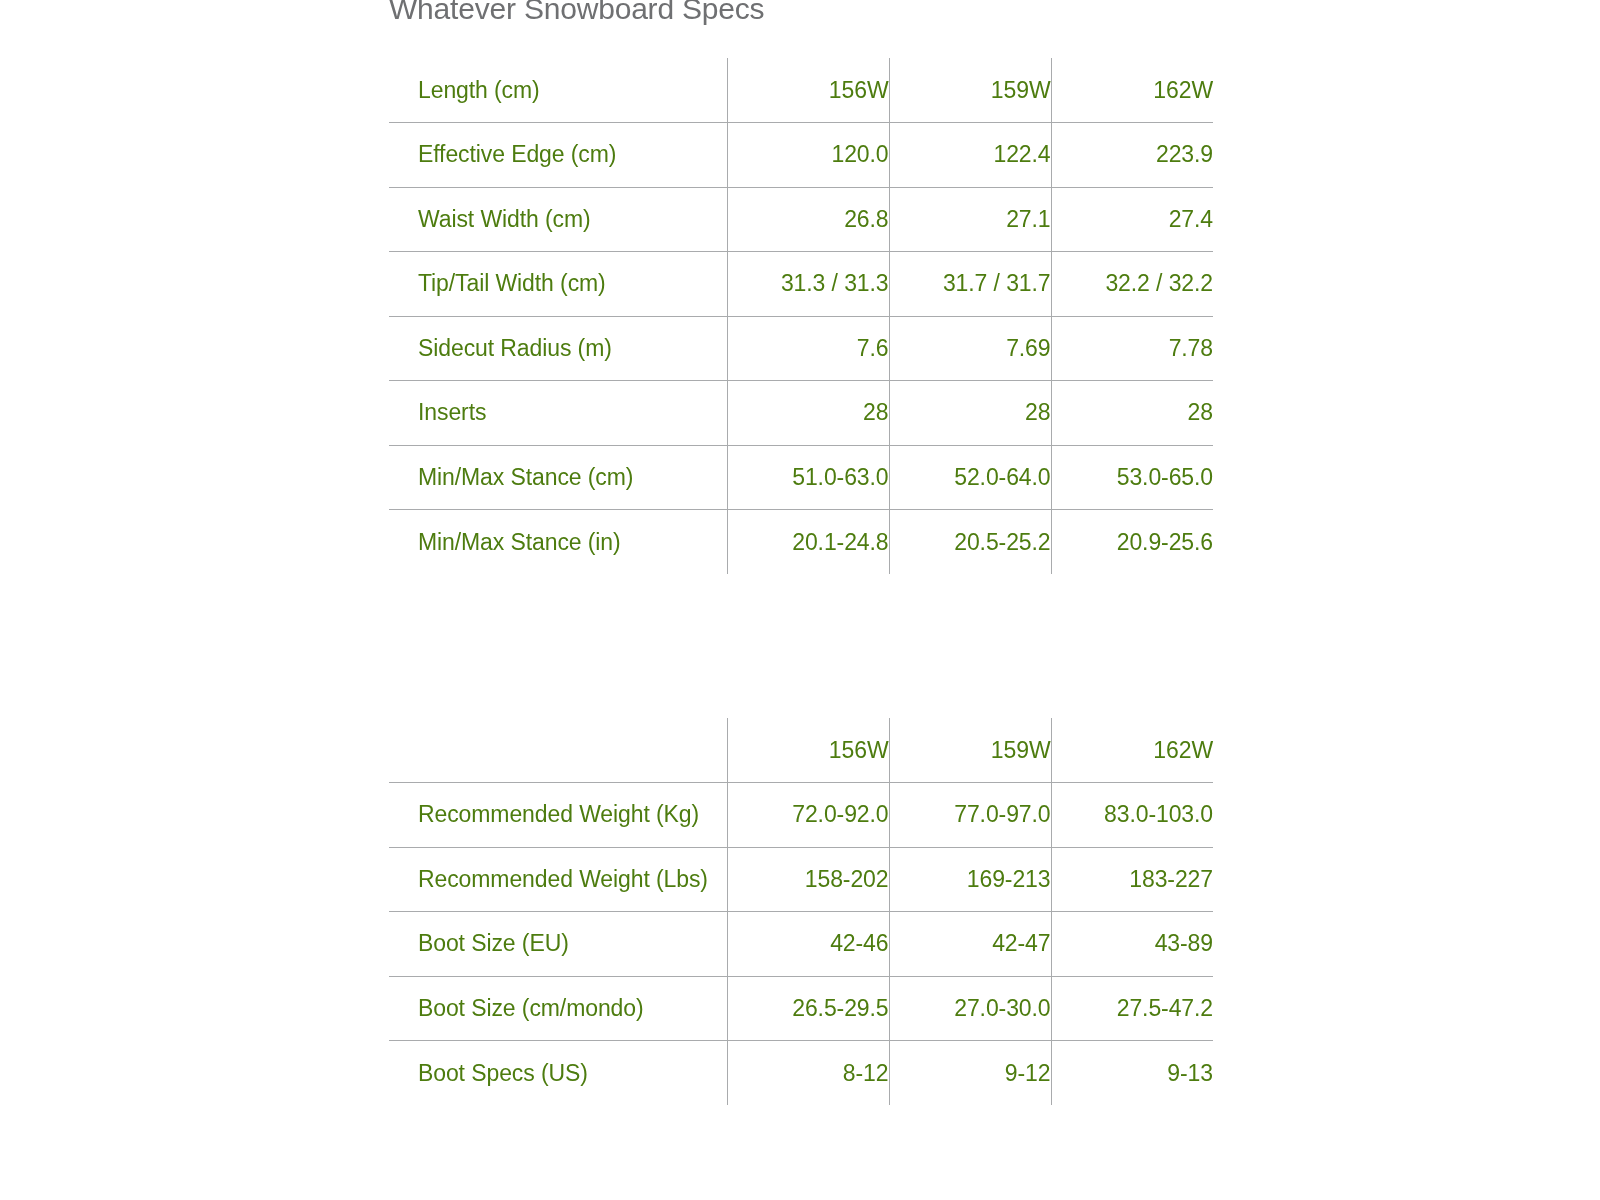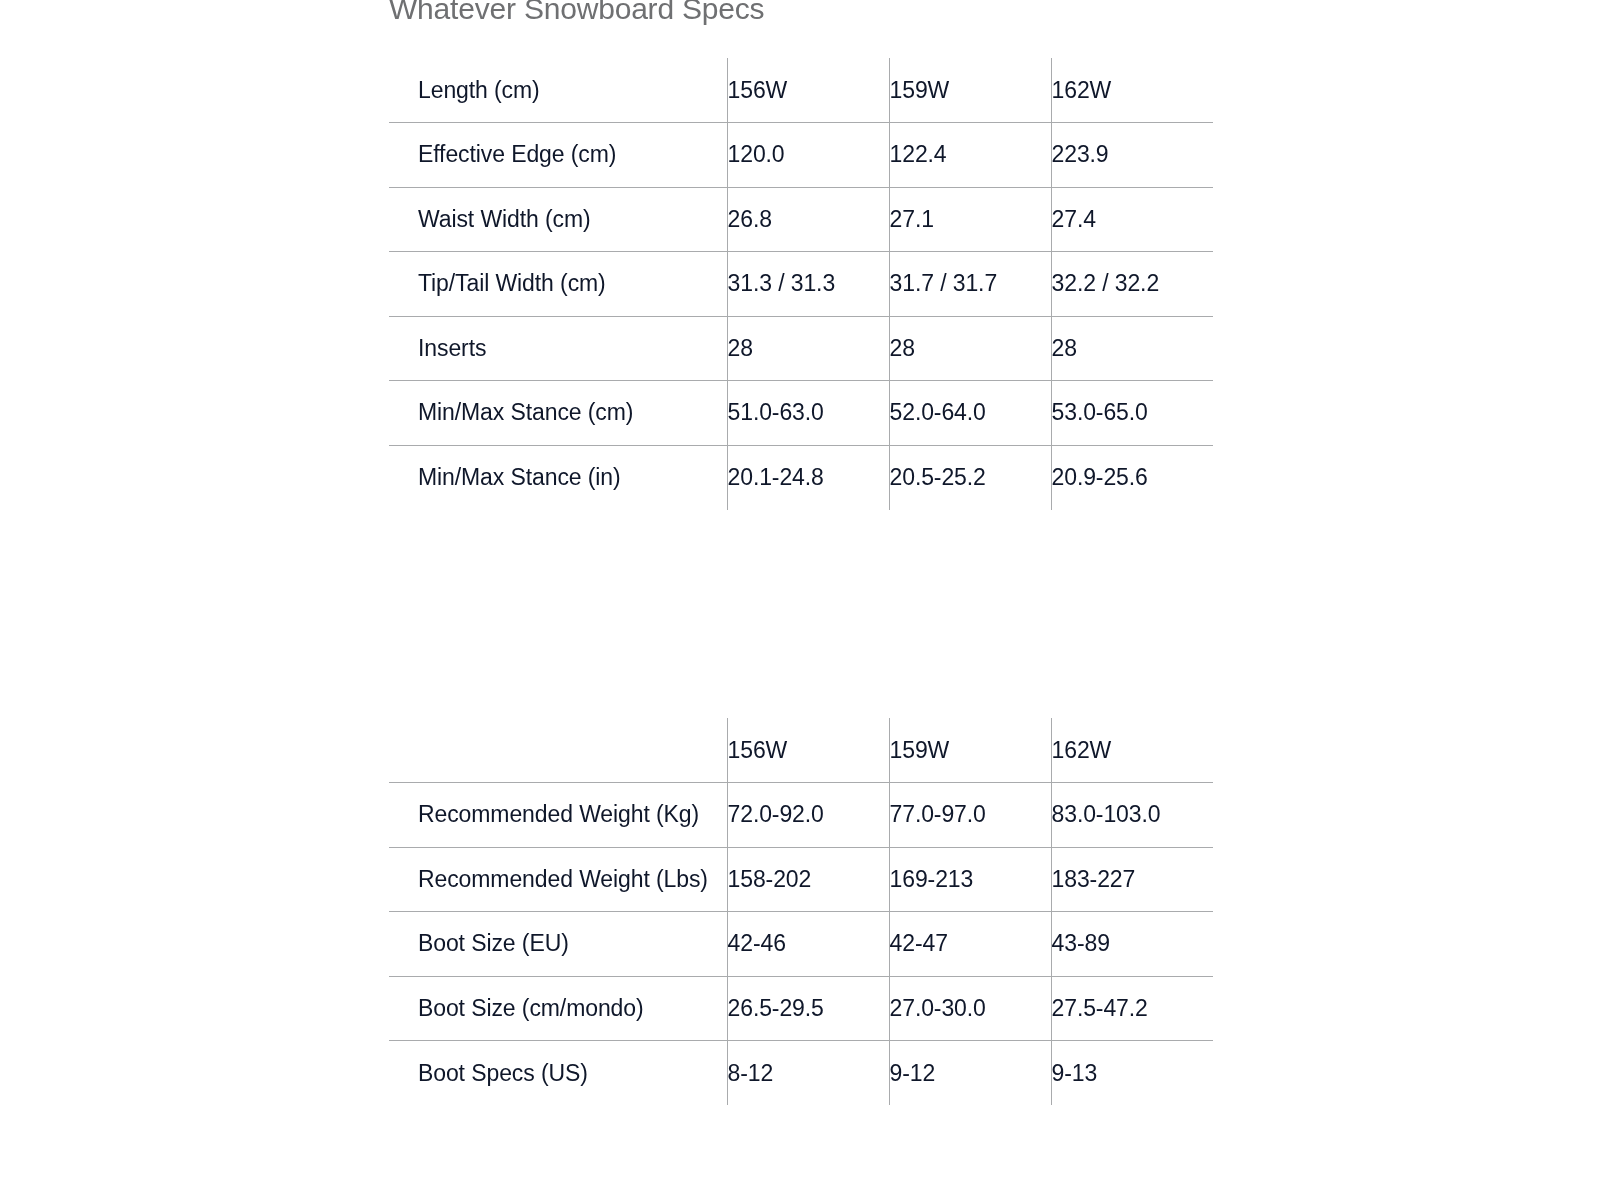--- a/index.html
+++ b/index.html
@@ -46,40 +46,40 @@
   .spec-table col.col-label { width: 338px; }
   .spec-table col.col-size  { width: 162px; }
 
   .spec-table tr { height: 64.5px; }
 
   .spec-table td,
   .spec-table th {
     height: 64.5px;
     font-size: 23px;
     font-weight: 400;
-    color: #0f172a;
+    color: #4d7c0f;
     letter-spacing: -0.1px;
     vertical-align: middle;
     white-space: nowrap;
     border-top: 1px solid #a9abad;
     border-left: 1px solid #a9abad;
   }
 
   
   .spec-table td.cell-label,
   .spec-table th.cell-label {
     border-left: none;
     text-align: left;
     padding-left: 29px;
   }
 
   
   .spec-table td.cell-value,
   .spec-table th.cell-size {
-    text-align: left;
+    text-align: right;
   }
 
   
   .spec-table tr.header-row td,
   .spec-table tr.header-row th {
     border-top: none;
   }
 
   .spec-table th { font-weight: 400; }
 </style>
@@ -117,20 +117,26 @@
         <td class="cell-value">27.1</td>
         <td class="cell-value">27.4</td>
       </tr>
       <tr>
         <td class="cell-label">Tip/Tail Width (cm)</td>
         <td class="cell-value">31.3 / 31.3</td>
         <td class="cell-value">31.7 / 31.7</td>
         <td class="cell-value">32.2 / 32.2</td>
       </tr>
       <tr>
+        <td class="cell-label">Sidecut Radius (m)</td>
+        <td class="cell-value">7.6</td>
+        <td class="cell-value">7.69</td>
+        <td class="cell-value">7.78</td>
+      </tr>
+      <tr>
         <td class="cell-label">Inserts</td>
         <td class="cell-value">28</td>
         <td class="cell-value">28</td>
         <td class="cell-value">28</td>
       </tr>
       <tr>
         <td class="cell-label">Min/Max Stance (cm)</td>
         <td class="cell-value">51.0-63.0</td>
         <td class="cell-value">52.0-64.0</td>
         <td class="cell-value">53.0-65.0</td>

